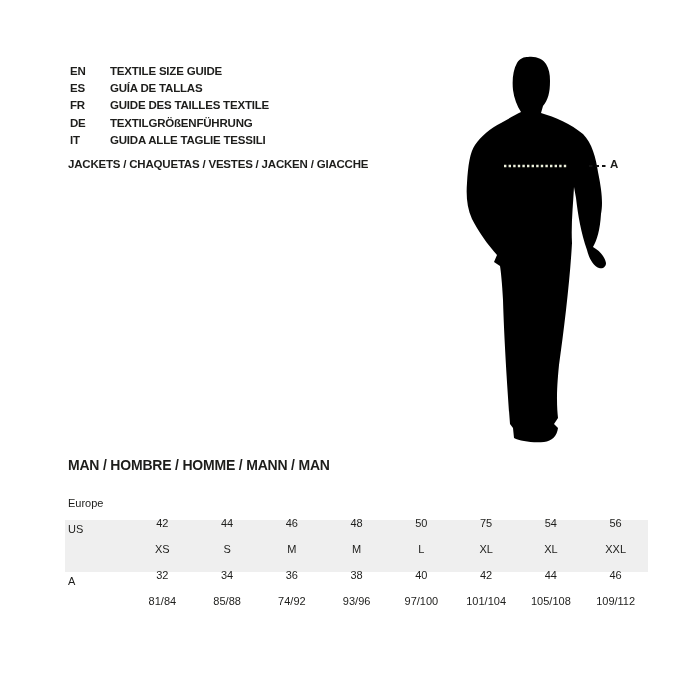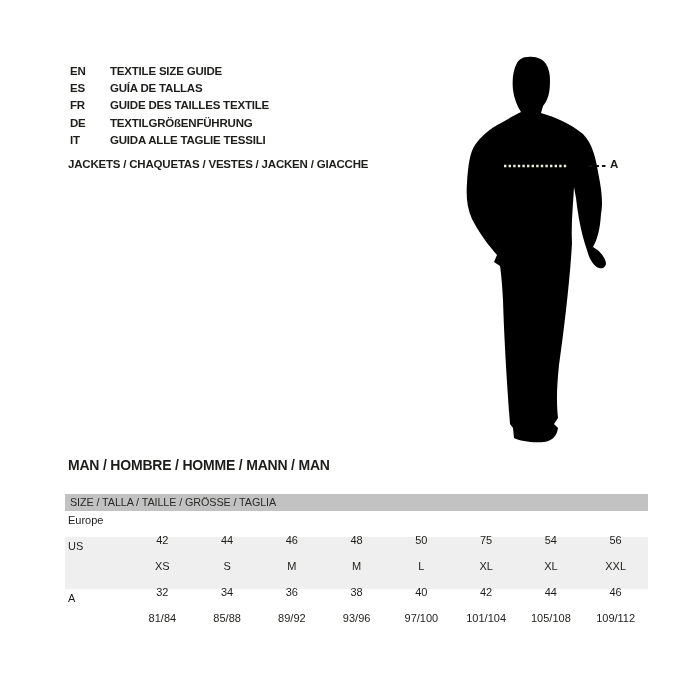--- a/index.html
+++ b/index.html
@@ -103,21 +103,20 @@
       C512,80 513,70 517,63
       C520,58 524,57 528,57 Z"></path>
     <line x1="504" y1="166" x2="568" y2="166" stroke="#edf1dc" stroke-width="2.6" stroke-dasharray="2.4 2.2"></line>
     <line x1="589" y1="166" x2="607" y2="166" stroke="#111111" stroke-width="2" stroke-dasharray="3.5 3"></line>
   </svg>
   <div class="a-label">A</div>
 
   <div class="man-heading">MAN / HOMBRE / HOMME / MANN / MAN</div>
 
   <div class="size-table">
-    <div class="thead">SIZE / TALLA / TAILLE / GRÖSSE / TAGLIA</div>
 
     <div class="trow">
       <span class="rl">Europe</span>
       <span class="c">42</span>
       <span class="c">44</span>
       <span class="c">46</span>
       <span class="c">48</span>
       <span class="c">50</span>
       <span class="c">75</span>
       <span class="c">54</span>
@@ -145,21 +144,21 @@
       <span class="c">40</span>
       <span class="c">42</span>
       <span class="c">44</span>
       <span class="c">46</span>
     </div>
 
     <div class="trow">
       <span class="rl">A</span>
       <span class="c">81/84</span>
       <span class="c">85/88</span>
-      <span class="c">89/92</span>
+      <span class="c">74/92</span>
       <span class="c">93/96</span>
       <span class="c">97/100</span>
       <span class="c">101/104</span>
       <span class="c">105/108</span>
       <span class="c">109/112</span>
     </div>
   </div>
 
 
 </div>

